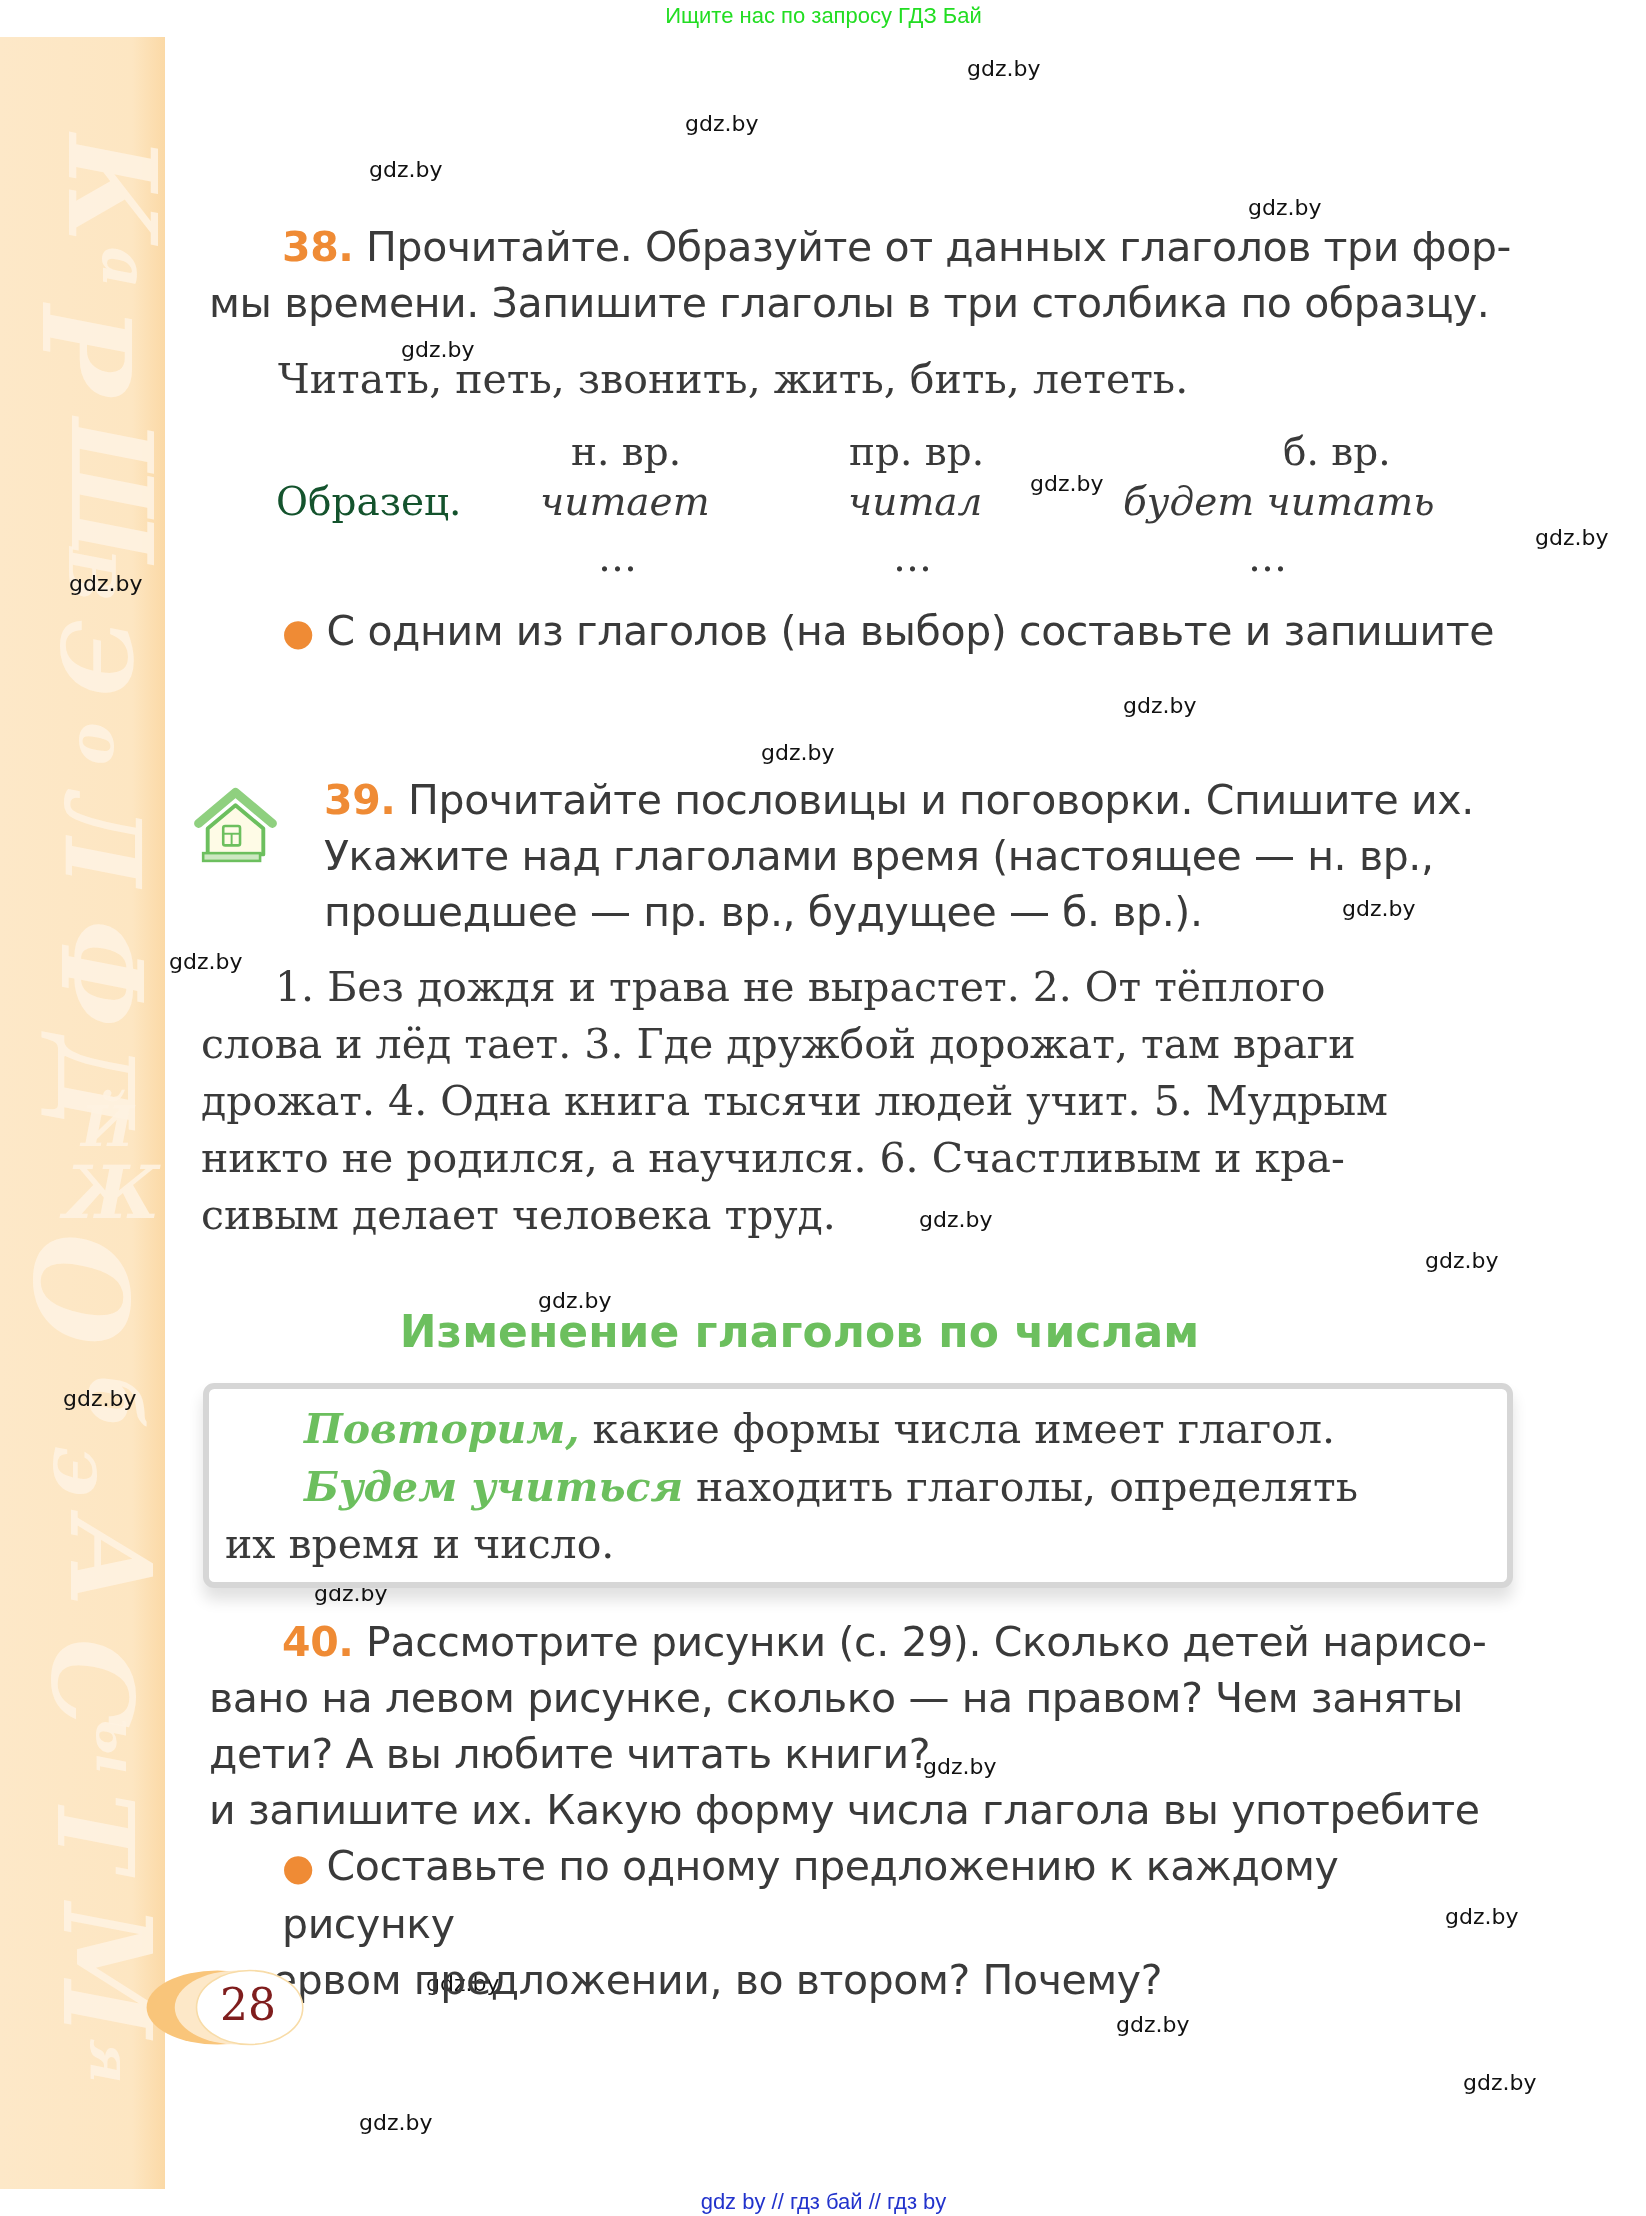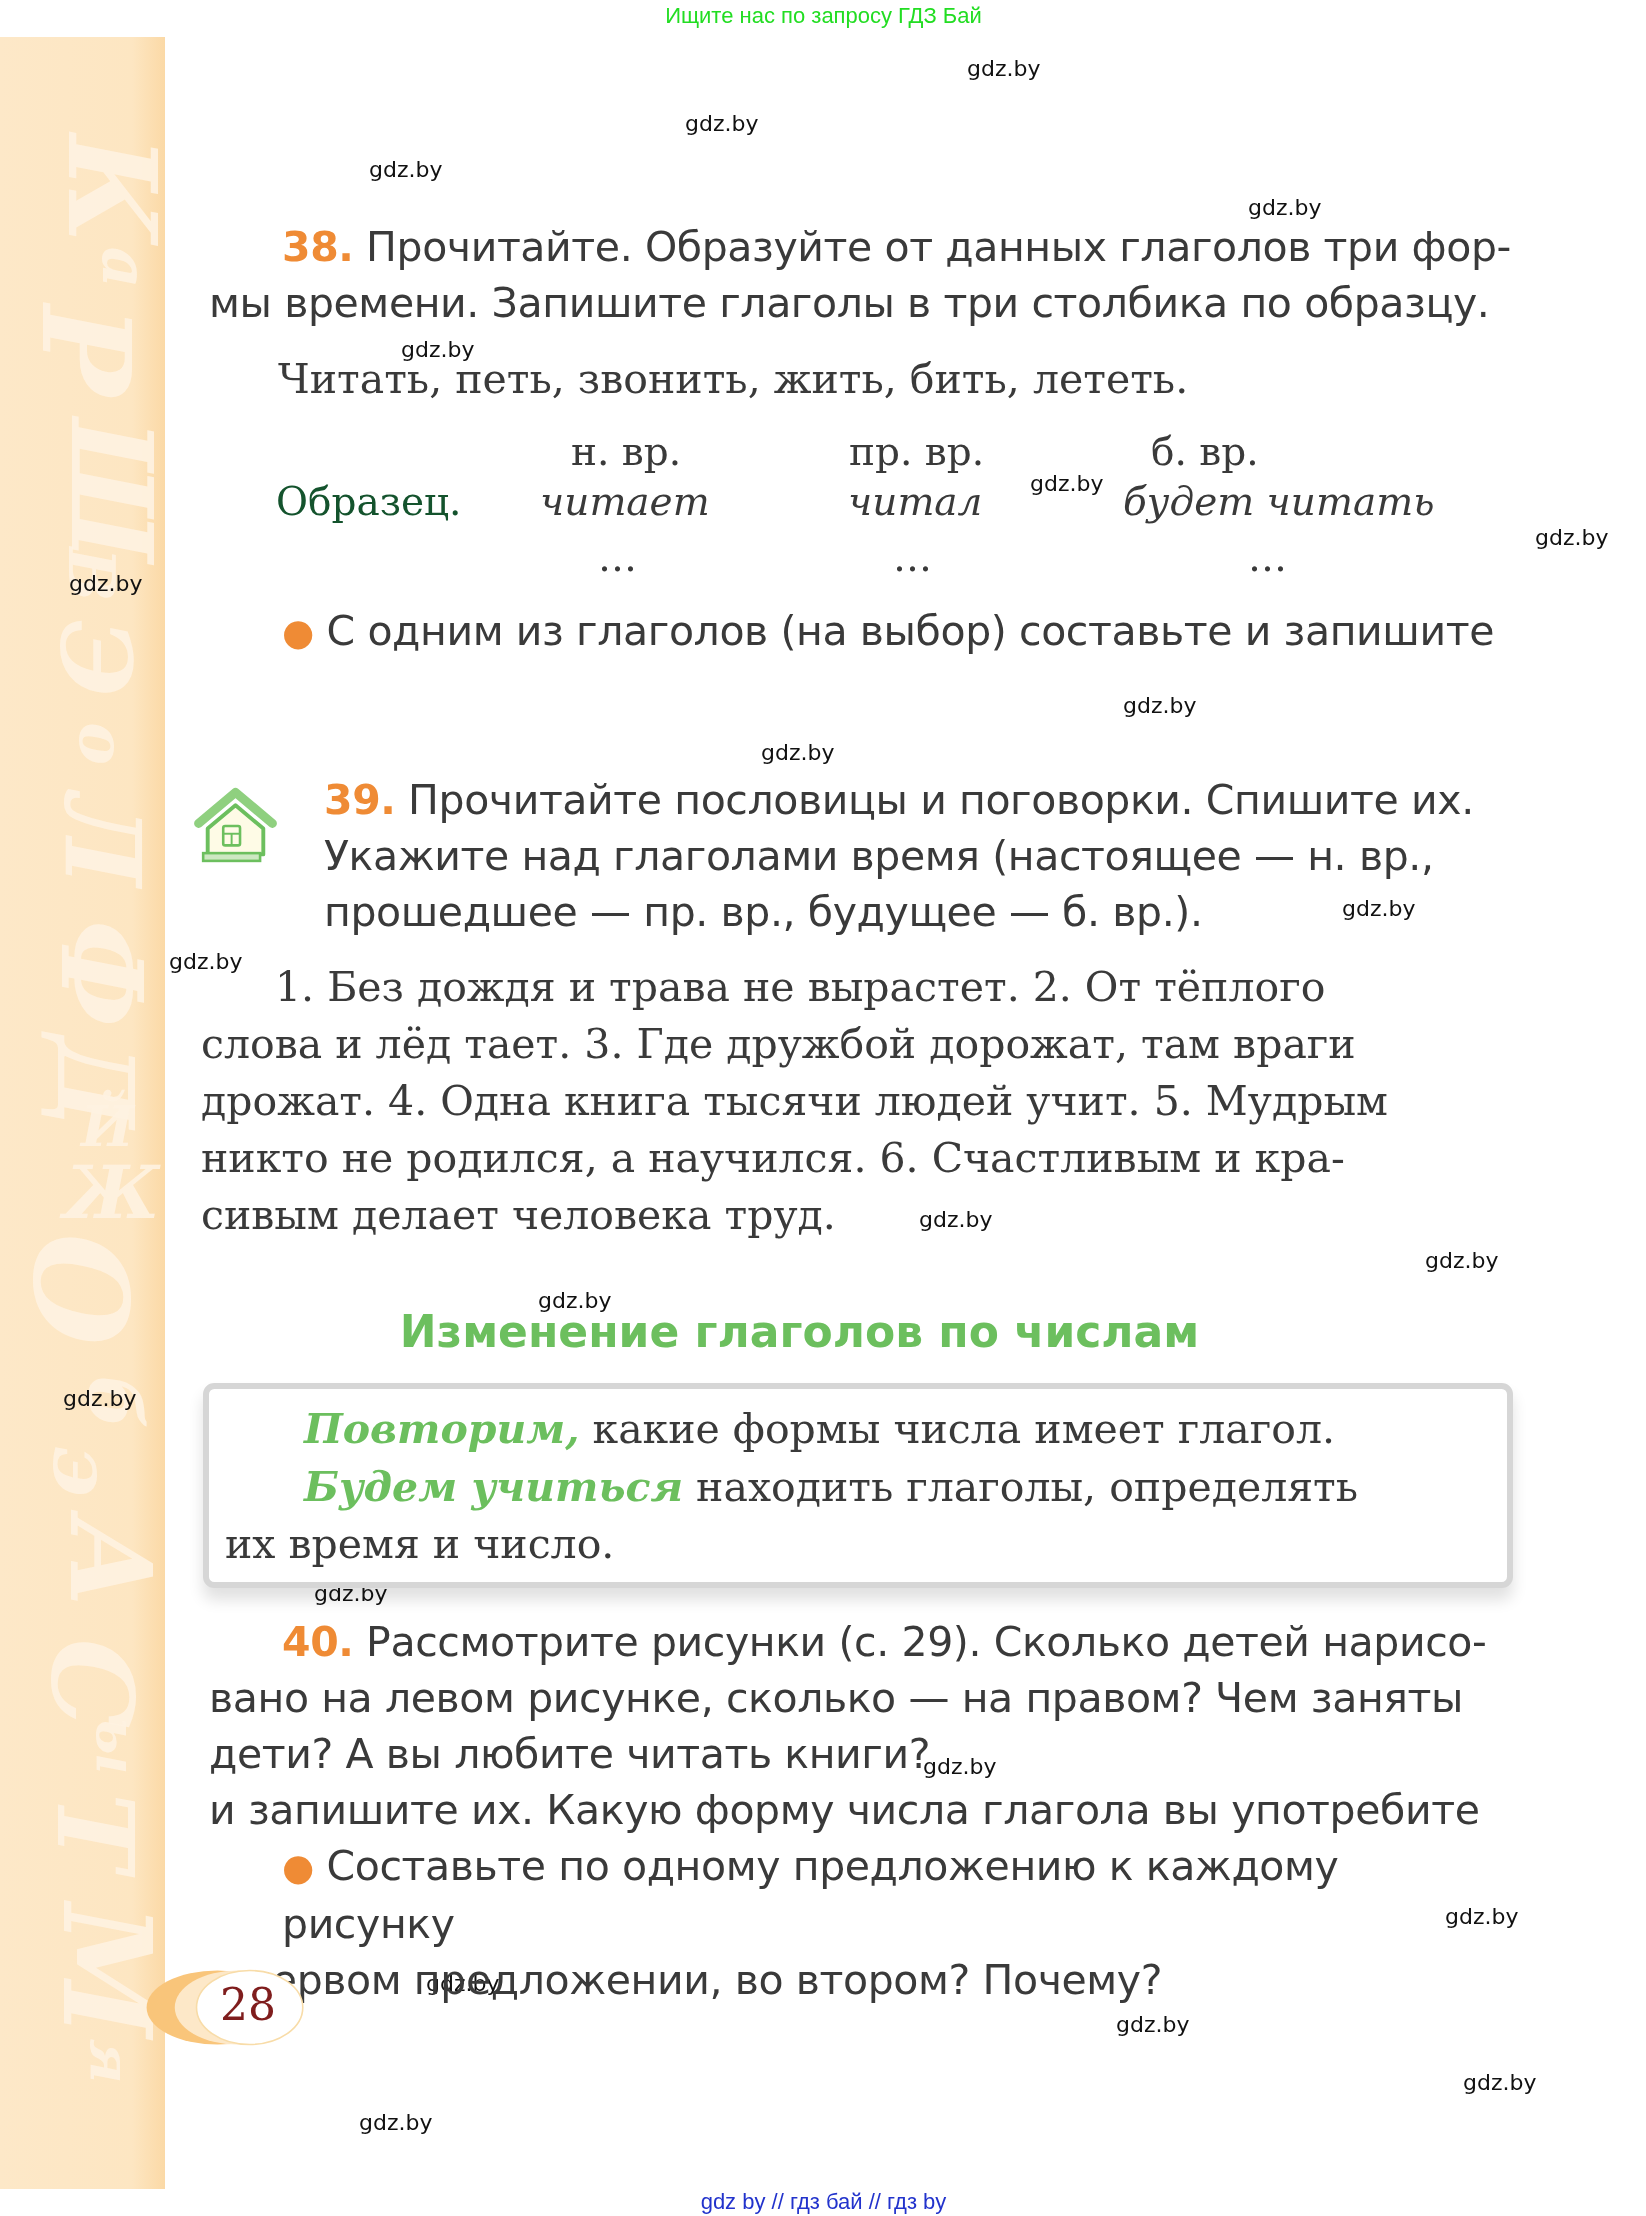--- a/index.html
+++ b/index.html
@@ -120,21 +120,21 @@
 <div class="sans-text" style="top:219px;">
   <div style="padding-left:73px;"><span class="num">38.</span> <span>Прочитайте. Образуйте от данных глаголов три фор-</span></div>
   <div>мы времени. Запишите глаголы в три столбика по образцу.</div>
 </div>
 
 <div class="serif-text" style="left:278px;top:351px;">Читать, петь, звонить, жить, бить, лететь.</div>
 
 <div>
   <span class="sample-row" style="left:571px;top:429px;">н. вр.</span>
   <span class="sample-row" style="left:849px;top:429px;">пр. вр.</span>
-  <span class="sample-row" style="left:1151px;top:429px;">б. вр.</span>
+  <span class="sample-row" style="left:1283px;top:429px;">б. вр.</span>
   <span class="sample-row sample-label" style="left:276px;top:479px;">Образец.</span>
   <span class="sample-row serif-italic" style="left:540px;top:479px;">читает</span>
   <span class="sample-row serif-italic" style="left:848px;top:479px;">читал</span>
   <span class="sample-row serif-italic" style="left:1123px;top:479px;">будет читать</span>
   <span class="sample-row" style="left:598px;top:535px;">…</span>
   <span class="sample-row" style="left:893px;top:535px;">…</span>
   <span class="sample-row" style="left:1248px;top:535px;">…</span>
 </div>
 
 <div class="sans-text" style="top:603px;">

